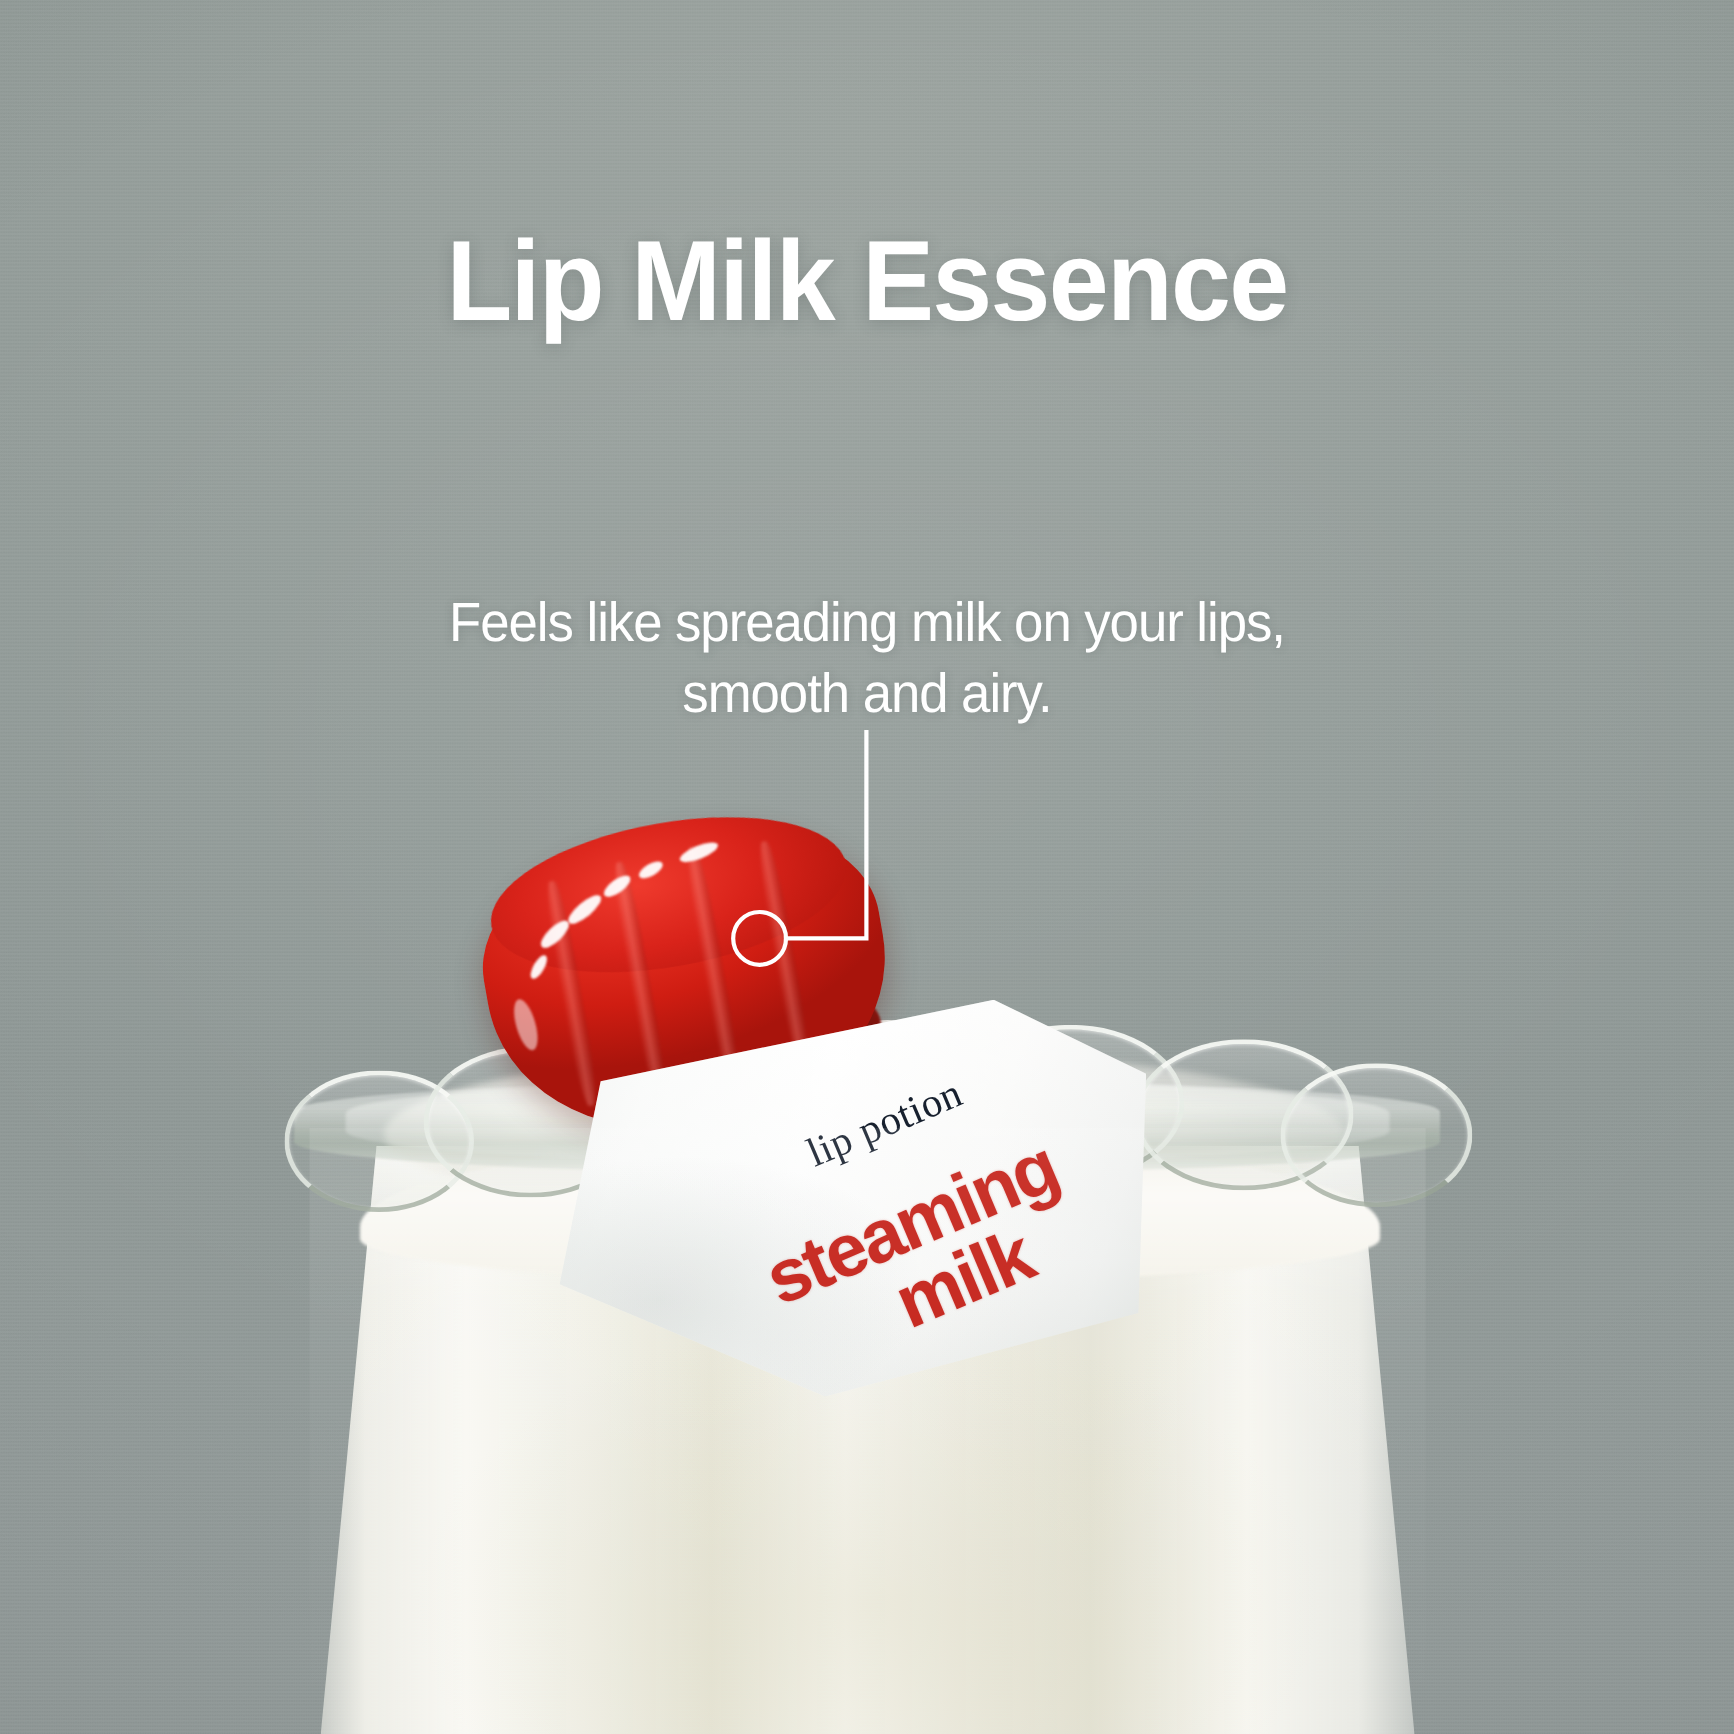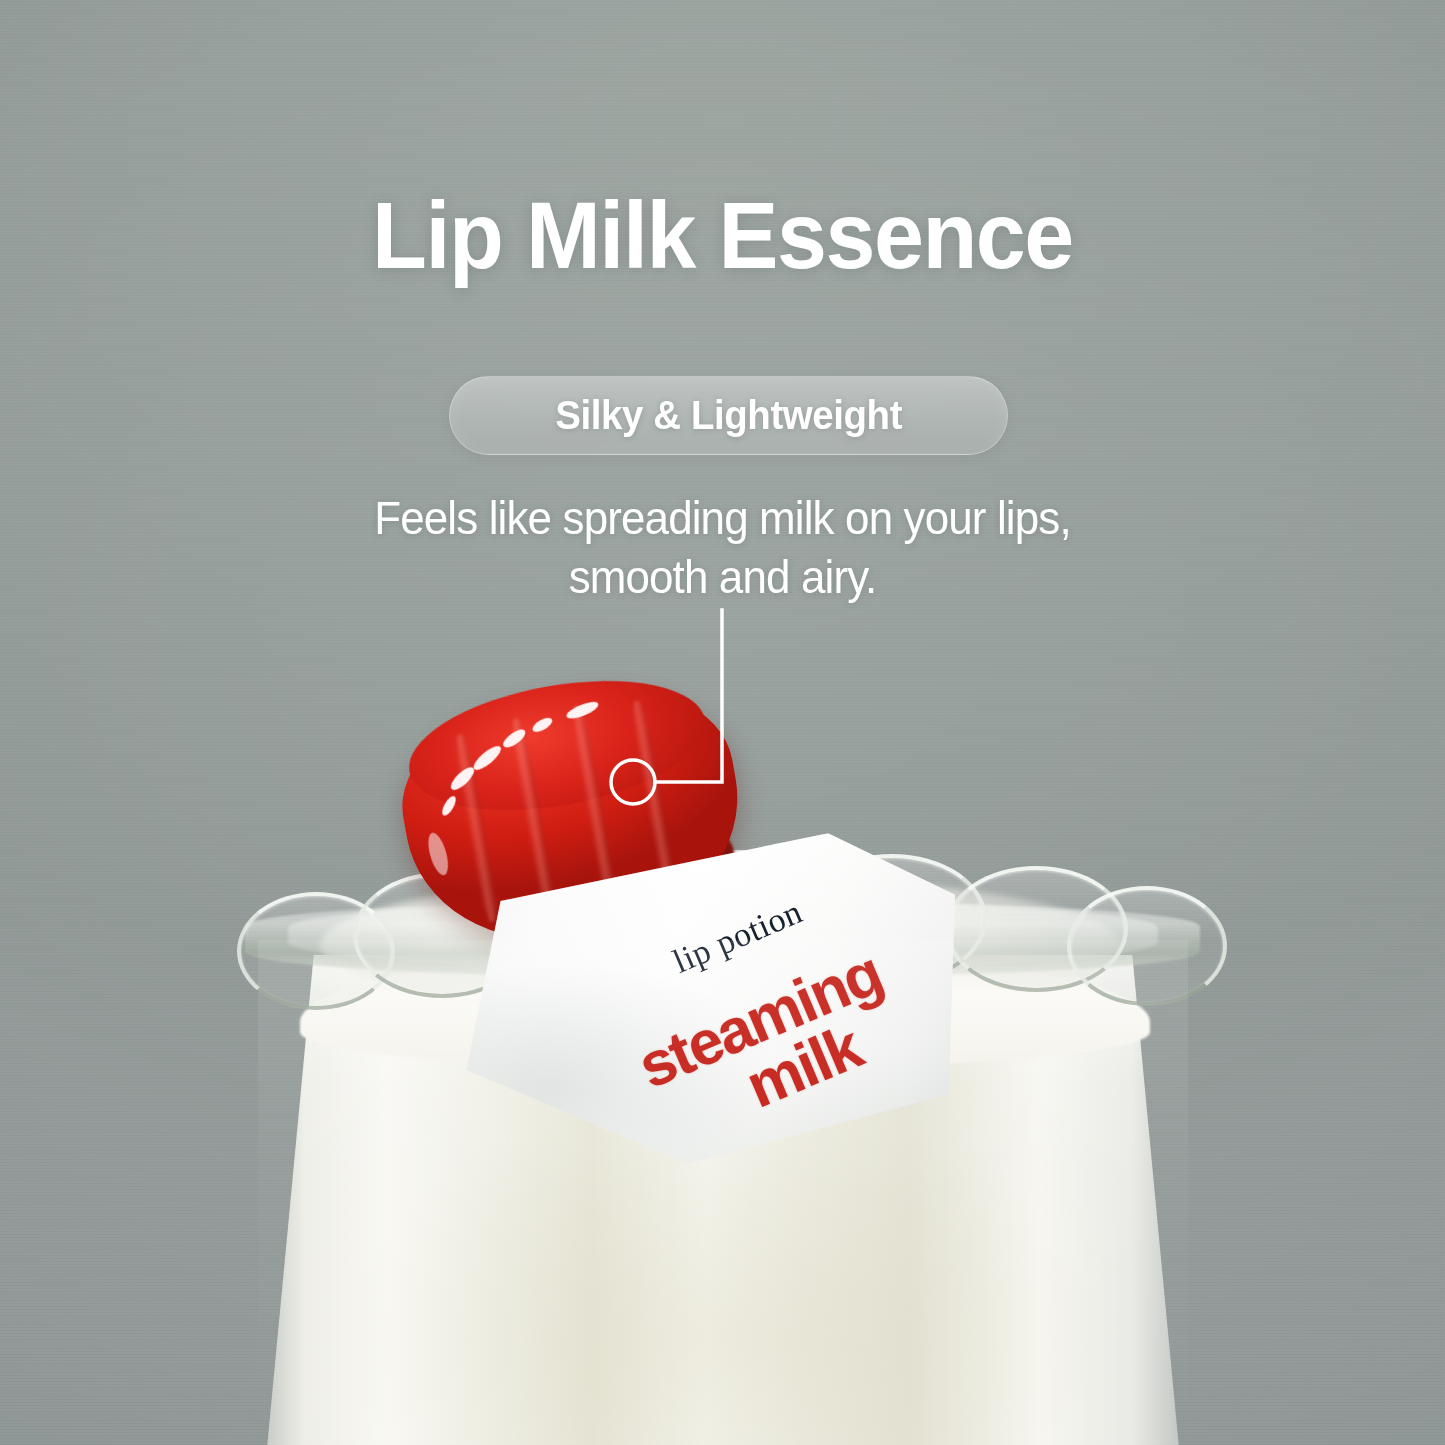--- a/index.html
+++ b/index.html
@@ -286,22 +286,19 @@
 
   <div class="callout">
     <svg width="260" height="260" viewBox="0 0 260 260" fill="none">
       <circle cx="73" cy="202" r="22" stroke="#ffffff" stroke-width="3.5"></circle>
       <path d="M95 202 H162 V30" stroke="#ffffff" stroke-width="3.5" stroke-linecap="square"></path>
     </svg>
   </div>
 
   <div class="headline">Lip Milk Essence</div>
 
-  <div class="badge">
-    <span class="badge-label">Silky &amp; Lightweight</span>
-  </div>
 
   <div class="subtitle">
     <span>Feels like spreading milk on your lips,</span>
     <span>smooth and airy.</span>
   </div>
 
 </div>
 
 </body></html>

